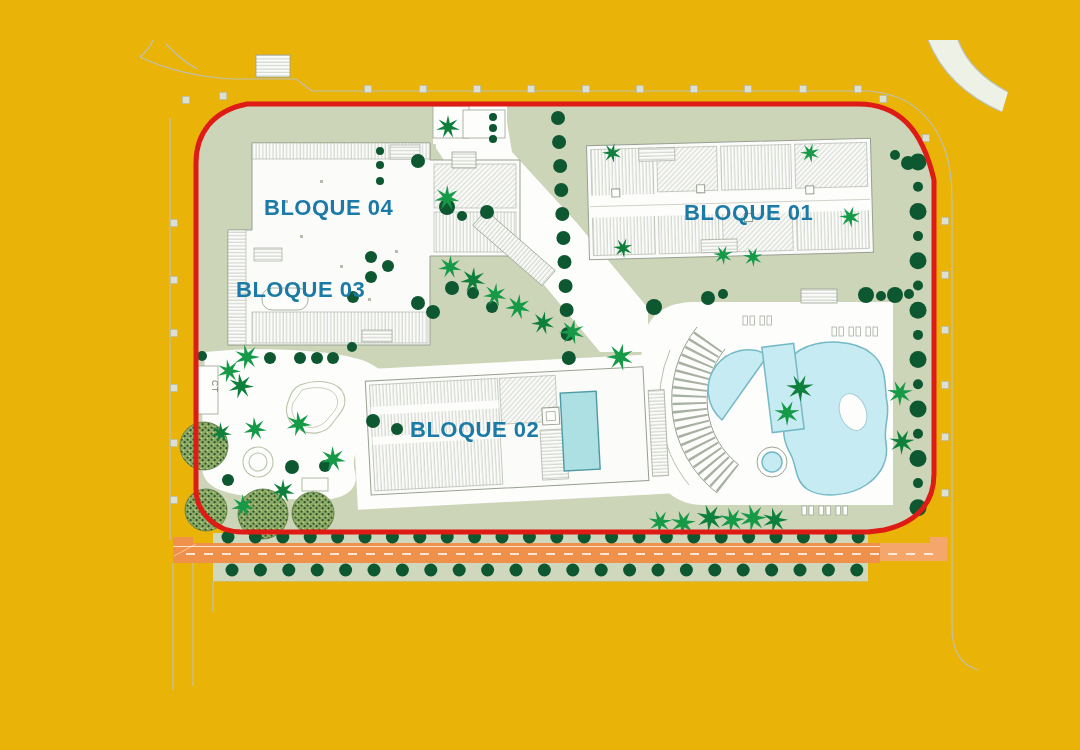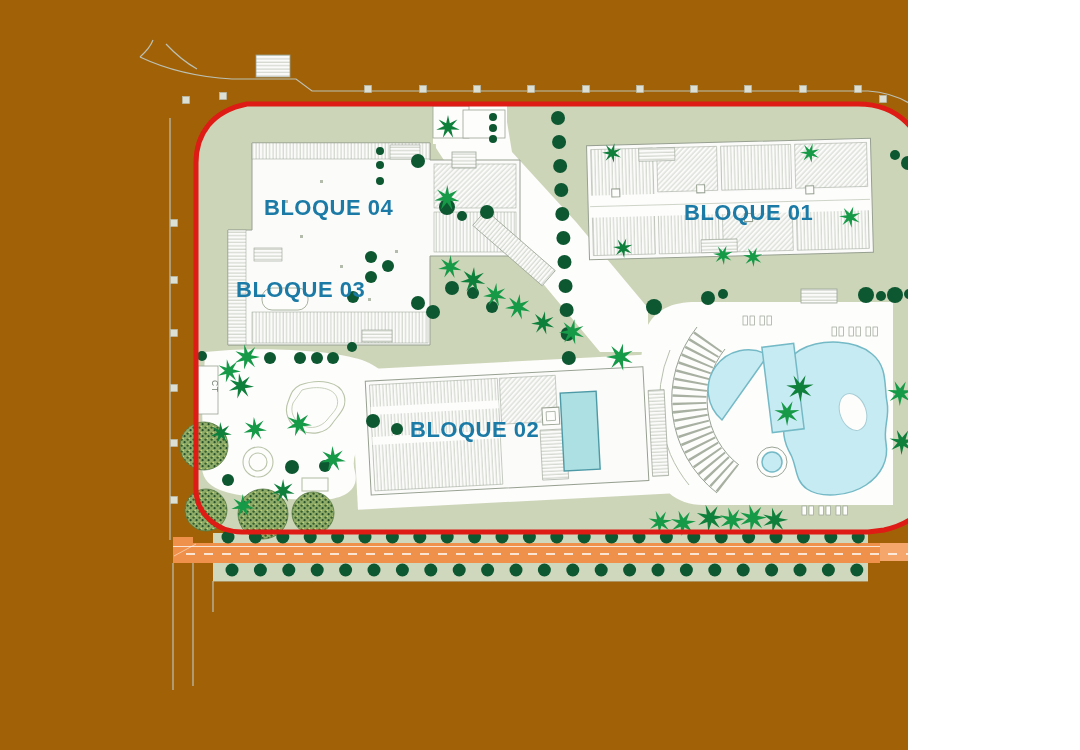--- a/index.html
+++ b/index.html
@@ -1,16 +1,16 @@
 <!DOCTYPE html>
 <html><head>
 <meta charset="utf-8">
 <style>
   html,body{margin:0;padding:0;background:#fff;}
-  .stage{position:relative;width:908px;height:750px;background:#a16207;overflow:hidden;
+  .stage{position:relative;width:1080px;height:750px;background:#eab308;overflow:hidden;
          font-family:"Liberation Sans", sans-serif;}
   svg{position:absolute;left:0;top:0;}
   text.blq{font-family:"Liberation Sans", sans-serif;font-weight:bold;font-size:22px;
            letter-spacing:.5px;fill:#1b7ba6;}
   text.small{font-family:"Liberation Sans", sans-serif;font-size:8.5px;fill:#778073;letter-spacing:.5px;}
 </style>
 </head>
 <body>
 
 <div class="stage">

